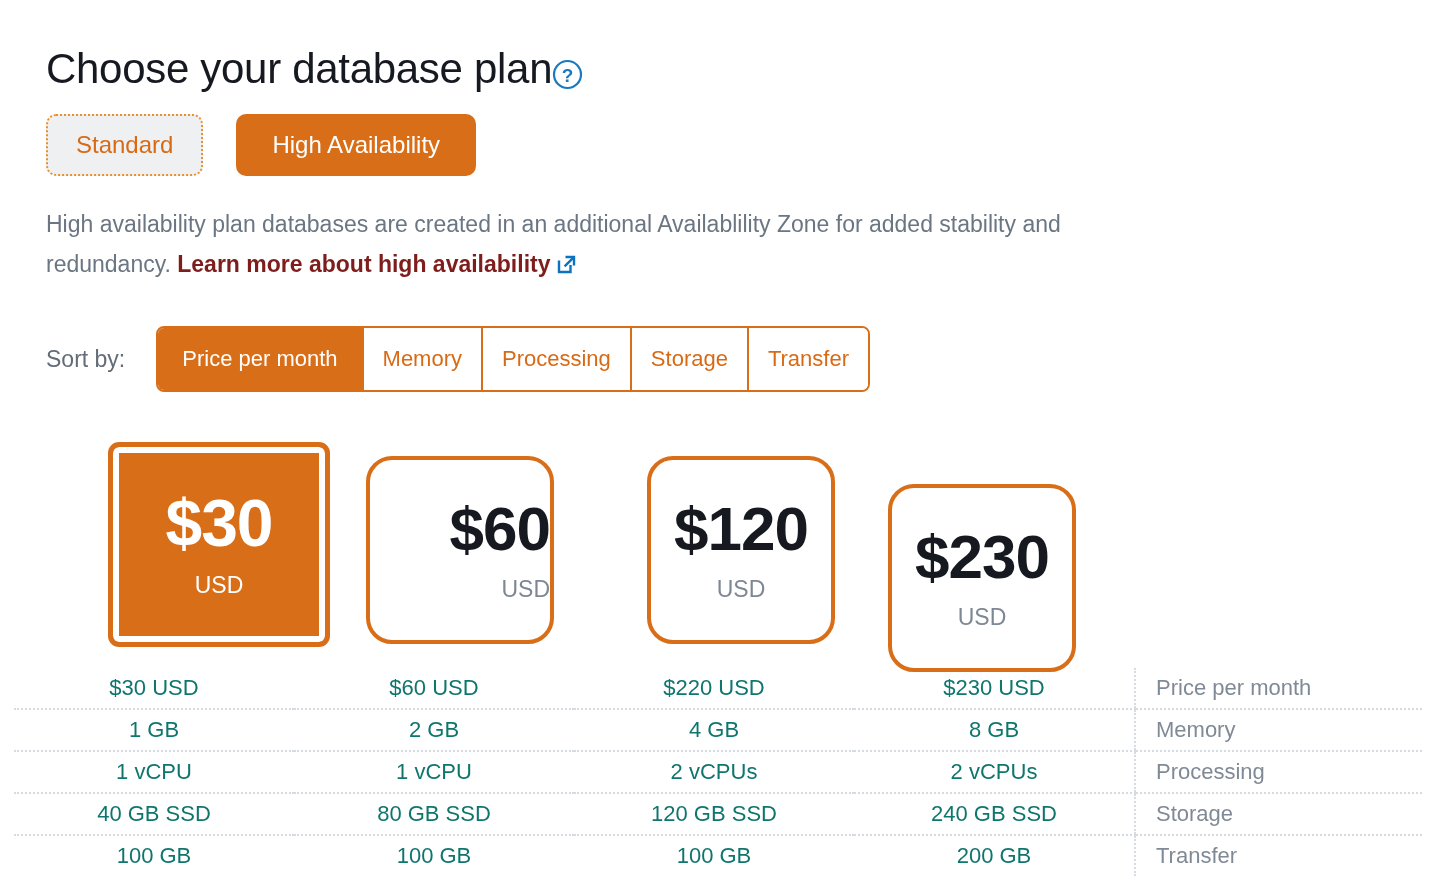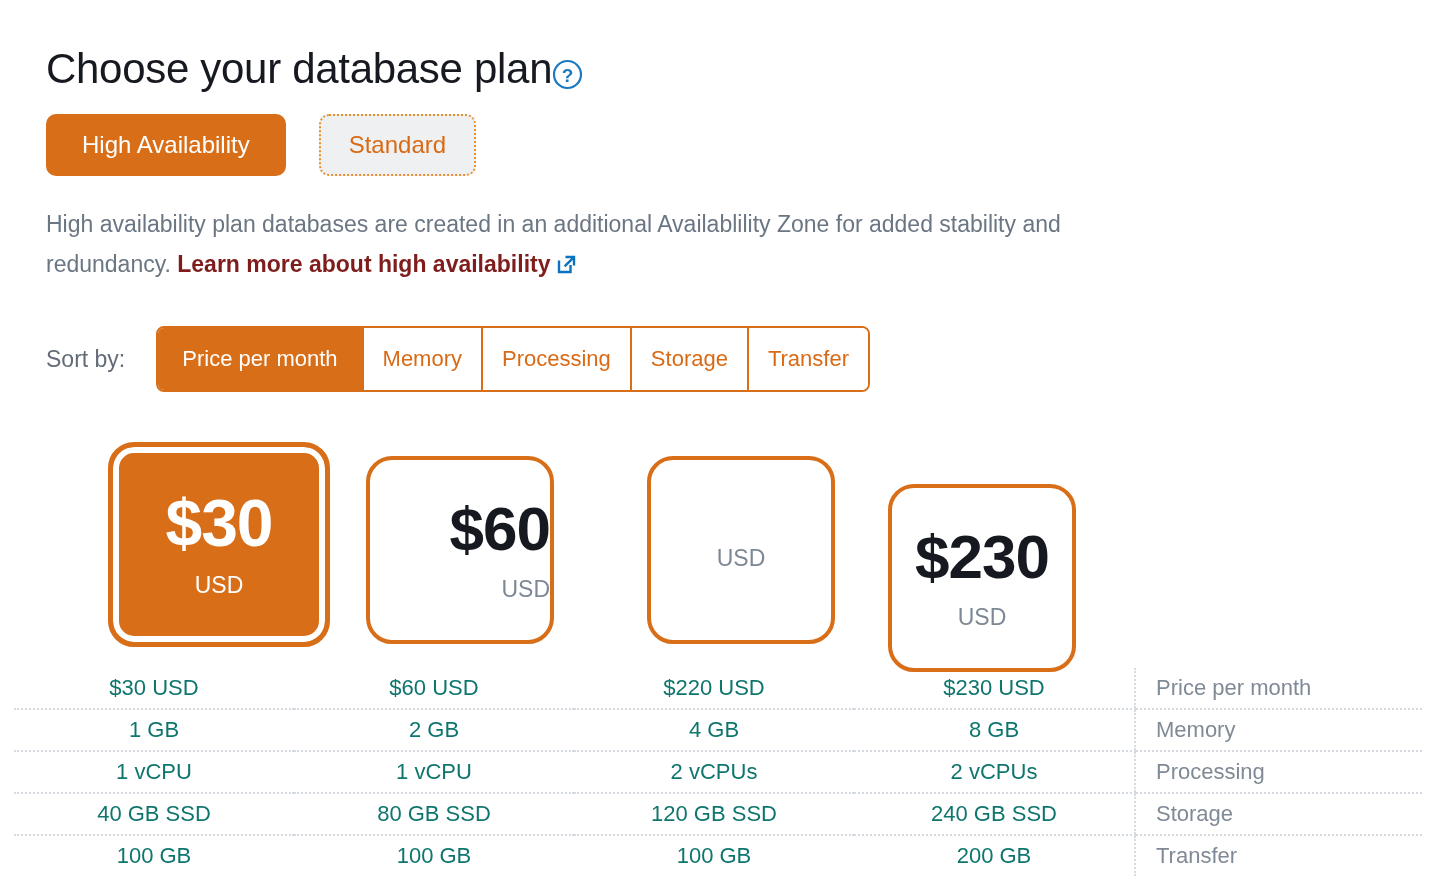--- a/index.html
+++ b/index.html
@@ -172,21 +172,21 @@
     font-size: 23px;
     margin-top: 16px;
   }
   .card.selected {
     width: 222px;
     height: 205px;
     top: 0;
     border: 5px solid #d96e18;
     background: #d96e18;
     box-shadow: inset 0 0 0 6px #ffffff;
-    border-radius: 26px;
+    border-radius: 11px;
   }
   .card.selected .price {
     color: #ffffff;
     font-size: 66px;
     font-weight: bold;
     line-height: 1;
     letter-spacing: -1px;
   }
   .card.selected .usd {
     color: #ffffff;
@@ -232,25 +232,25 @@
     <div class="page-title">Choose your database plan</div>
     <span class="info-icon">
       <svg width="31" height="31" viewBox="0 0 31 31" xmlns="http://www.w3.org/2000/svg">
         <circle cx="15.5" cy="15.5" r="13.5" fill="none" stroke="#1b79bf" stroke-width="2.2"></circle>
         <text x="15.5" y="23" text-anchor="middle" font-family="Liberation Sans, sans-serif" font-size="19" font-weight="bold" fill="#1b79bf">?</text>
       </svg>
     </span>
   </div>
 
   <div class="plan-toggle">
+    <div class="plan-btn inactive">
+      <span>Standard</span>
+    </div>
     <div class="plan-btn active">
       <span>High Availability</span>
-    </div>
-    <div class="plan-btn inactive">
-      <span>Standard</span>
     </div>
   </div>
 
   <div class="description">
     <span>High availability plan databases are created in an additional Availablility Zone for added stability and redundancy. </span><a class="link" href="#">Learn more about high availability</a><span class="ext-icon">
       <svg width="21" height="21" viewBox="0 0 21 21" xmlns="http://www.w3.org/2000/svg">
         <path d="M3 6.5 L3 18 L14.5 18 L14.5 11" fill="none" stroke="#0a73bf" stroke-width="2.4"></path>
         <path d="M9.5 3 L18 3 L18 11.5" fill="none" stroke="#0a73bf" stroke-width="2.4"></path>
         <path d="M17.2 3.8 L8.6 12.4" fill="none" stroke="#0a73bf" stroke-width="2.4"></path>
       </svg>
@@ -281,20 +281,21 @@
   <div class="cards-row">
     <div class="card selected" style="left:62px;">
       <div class="price">$30</div>
       <div class="usd">USD</div>
     </div>
     <div class="card normal" style="left:320px;align-items:flex-end;">
       <div class="price">$60</div>
       <div class="usd">USD</div>
     </div>
     <div class="card normal" style="left:601px;">
+      <div class="price">$120</div>
       <div class="usd">USD</div>
     </div>
     <div class="card normal" style="left:842px;margin-top:28px;">
       <div class="price">$230</div>
       <div class="usd">USD</div>
     </div>
   </div>
 
   <table class="spec-table">
     <tbody>

